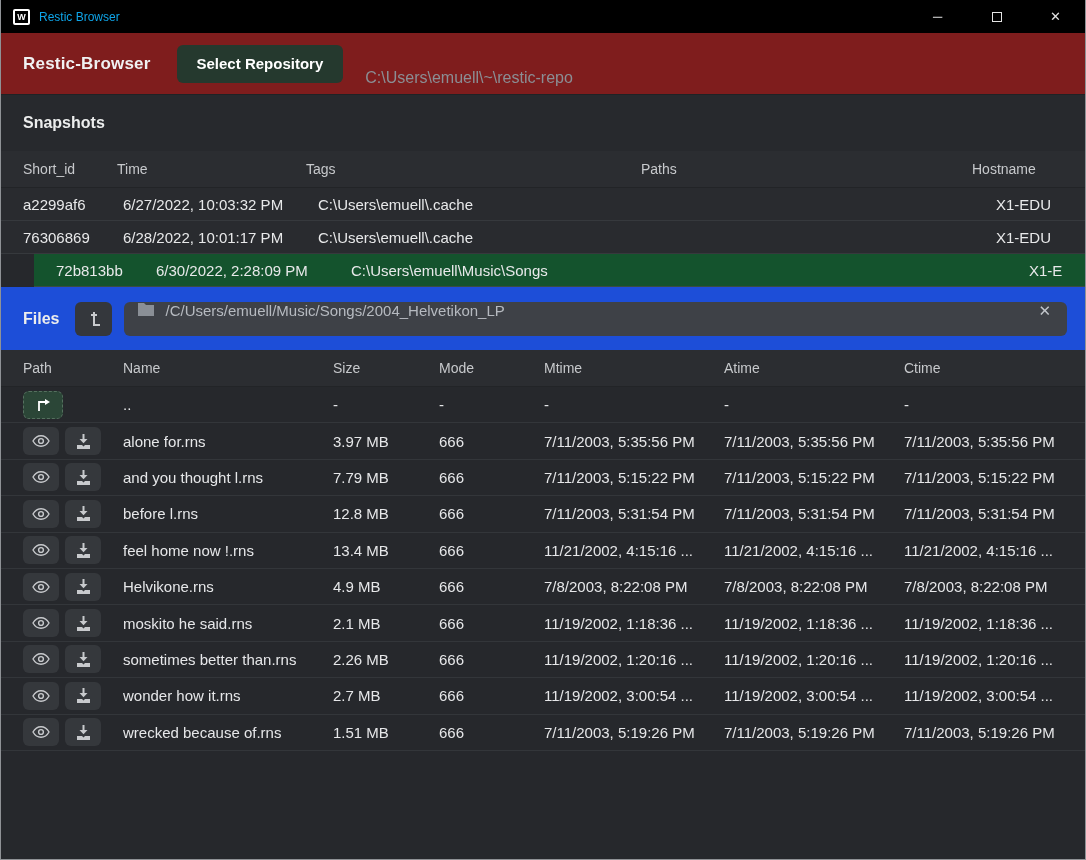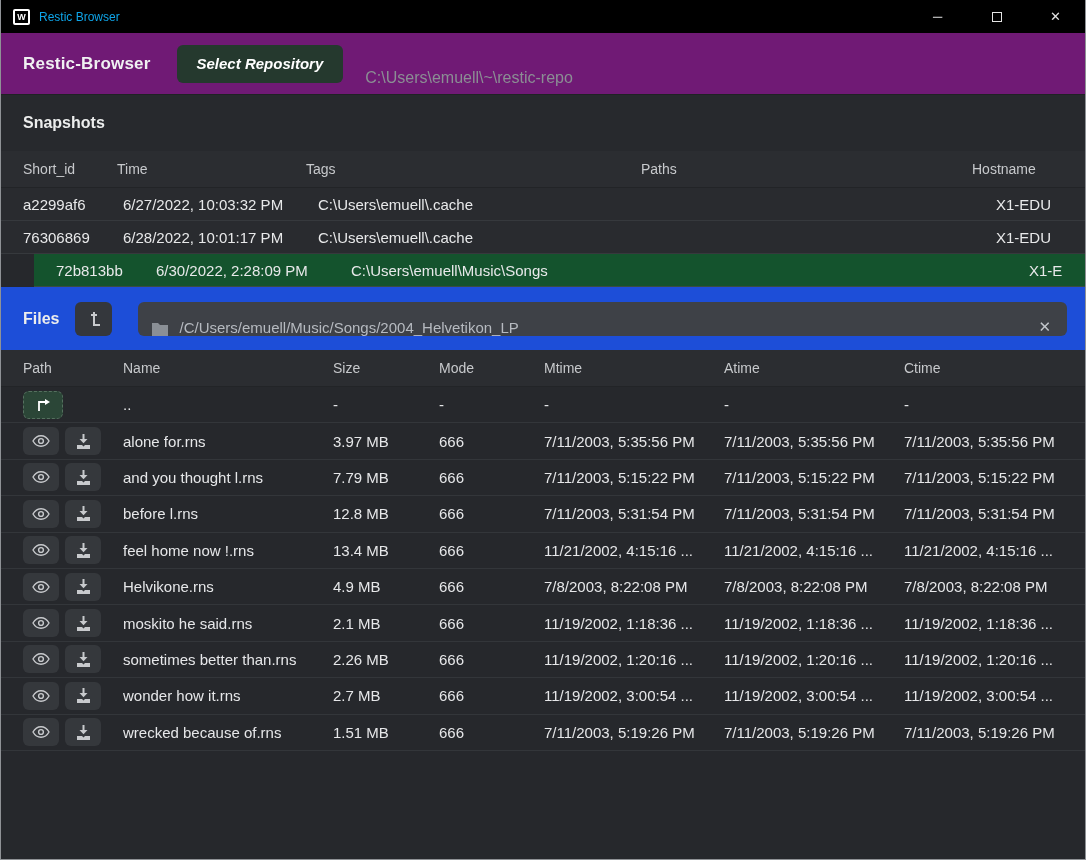--- a/index.html
+++ b/index.html
@@ -25,28 +25,28 @@
   .titlebar-title { color:#0ea5e9; font-size:12px;text-align:center; }
   .win-controls { margin-left:auto; display:flex; height:100%; }
   .win-btn {
     width:59px; height:100%; display:flex; align-items:center; justify-content:center;
     color:#e4e4e4; font-size:13px; cursor:default;
   }
   .maximize-box { width:10px; height:10px; border:1px solid #e4e4e4; display:block; }
 
   
   .header {
-    height:62px; background:#701a75; display:flex; align-items:center;
+    height:62px; background:#7f1d1d; display:flex; align-items:center;
     padding:0 22px; flex:none; border-bottom:1px solid #202225;
   }
   .app-title { color:#f0f1f2; font-size:17px; font-weight:bold; letter-spacing:.2px; }
   .select-repo-btn {
     margin-left:26px; background:#25392e; color:#fff; font-weight:bold;
     font-size:15px; font-family:inherit; padding:0 20px; height:38px;
-    border:none; border-radius:6px; cursor:pointer;font-style:italic;
+    border:none; border-radius:6px; cursor:pointer;
   }
   .repo-path { margin-left:22px; color:#8b8e94; font-size:16px;margin-top:28px; }
 
   
   .section-band {
     height:56px; display:flex; align-items:center; padding:0 22px;
     flex:none; background:#27292d;
   }
   .section-title { color:#eceded; font-size:16px; font-weight:bold; }
 
@@ -72,22 +72,22 @@
   .files-bar {
     height:63px; display:flex; align-items:center; padding:0 18px 0 22px;
     flex:none; background:#1d4ed8; gap:0;
   }
   .tree-btn {
     width:37px; height:34px; background:#34373c; border:none; border-radius:6px;
     display:flex; align-items:center; justify-content:center; margin-left:16px;
     cursor:pointer; flex:none;
   }
   .path-bar {
-    flex:1; height:34px; background:#3e4147; border-radius:6px; margin-left:26px;
-    display:flex; align-items:flex-end; padding:0 14px; gap:11px;
+    flex:1; height:34px; background:#3e4147; border-radius:6px; margin-left:12px;
+    display:flex; align-items:flex-start; padding:0 14px; gap:11px;
   }
   .path-bar-text { flex:1; color:#b6bac0; font-size:15px; white-space:nowrap; overflow:hidden; }
   .clear-btn {
     background:none; border:none; color:#c2c6cb; font-size:15px; cursor:pointer;
     padding:0 2px; font-family:inherit;
   }
 
   
   .files-grid { grid-template-columns:100px 210px 106px 105px 180px 180px 1fr; }
   .file-row { height:36.4px; background:transparent; border-bottom:1px solid #33363a; }

